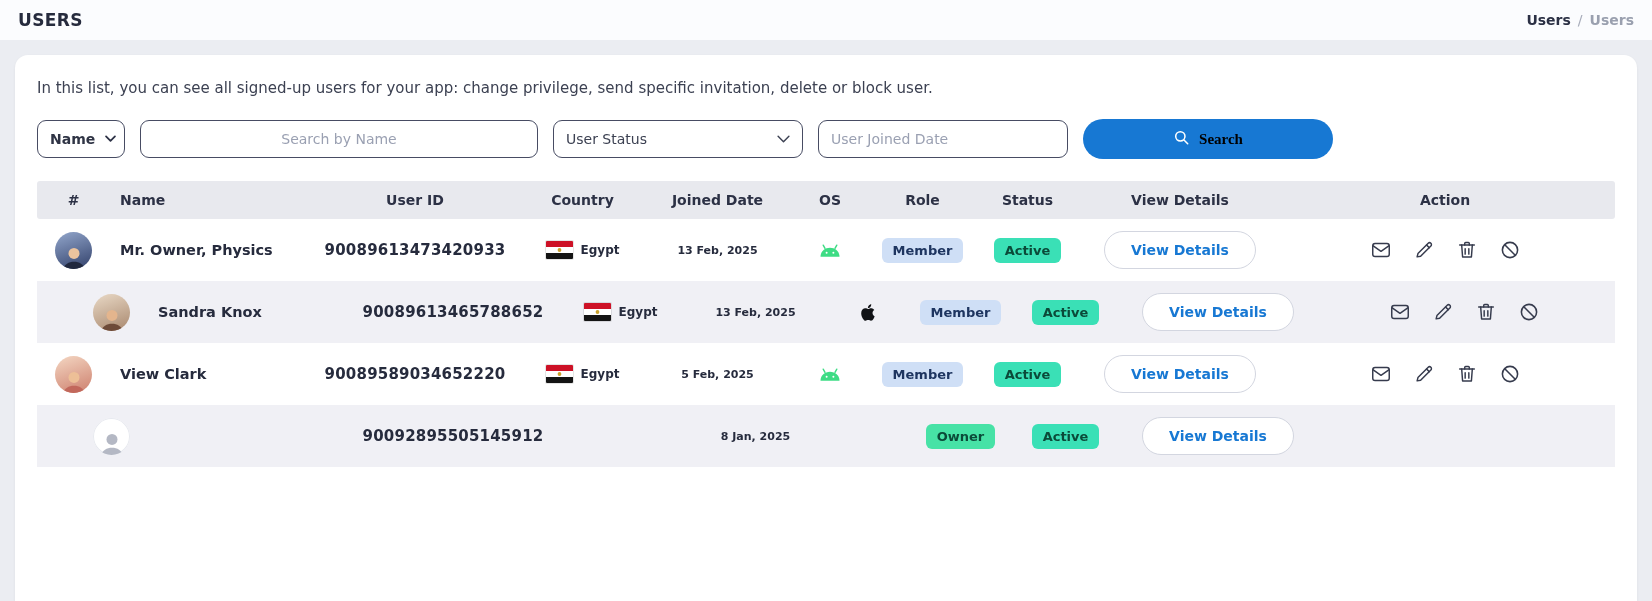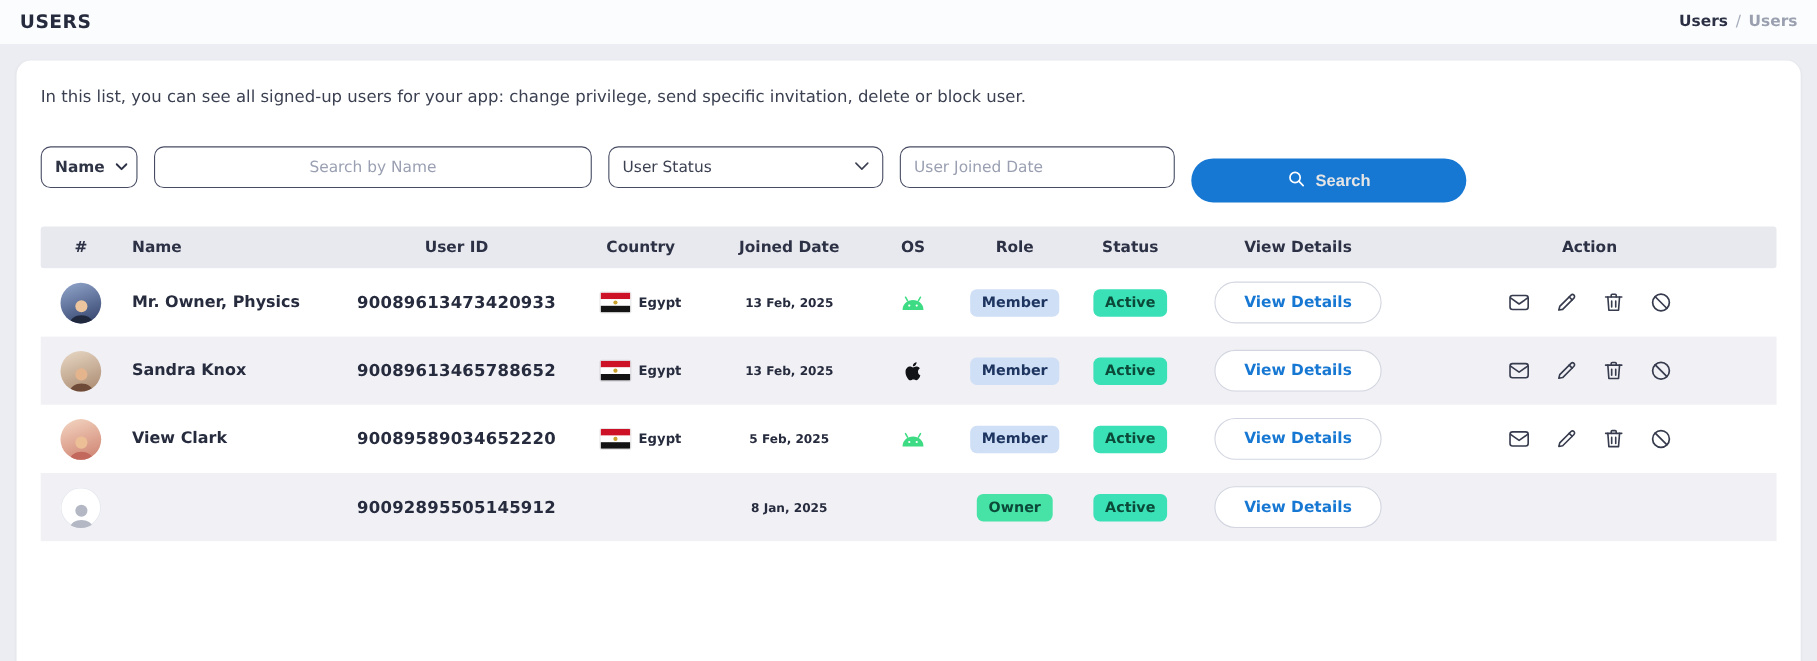--- a/index.html
+++ b/index.html
@@ -29,32 +29,32 @@
              padding:0 12px; font-size:14px; color:#2f3445; background:#fff; font-family:inherit; }
   .select { justify-content:space-between; gap:10px; cursor:pointer; }
   .select-name { width:88px; font-weight:600; }
   .select-wide { width:250px; color:#3c4152; }
   .chev svg { display:block; }
   input.control { outline:none; }
   input.control::placeholder { color:#9aa0b2; }
   .search-name { flex:1 1 auto; max-width:398px; width:398px;text-align:center; }
   .date-input { width:250px; }
   .search-btn { width:250px; height:40px; border:none; border-radius:21px; background:var(--accent,#1778d3);
-                color:#e5e5e5; font-weight:700; font-size:15px; display:flex; align-items:center; justify-content:center;
-                gap:9px; cursor:pointer; font-family:Liberation Sans, sans-serif;margin-top:25px; }
+                color:#000000; font-weight:700; font-size:15px; display:flex; align-items:center; justify-content:center;
+                gap:9px; cursor:pointer; font-family:Liberation Serif, serif; }
 
   
   .t-head, .t-row { display:grid; grid-template-columns:73px 205px 200px 135px 135px 90px 95px 115px 190px 1fr;
                     align-items:center; }
   .t-head { height:38px; background:var(--header-row-bg,#e8e9ee); border-radius:3px;
             font-weight:700; font-size:14px; color:#2c3145; }
   .h-cell { text-align:center; }
   .h-cell.left { text-align:left; padding-left:10px; }
   .t-row { height:62px; background:#fff; color:#262b3d; }
-  .t-row.alt { background:var(--alt-row-bg,#f0f0f5); }
+  .t-row.alt { background:var(--alt-row-bg,#f0f0f5);padding-left:38px; }
   .cell { display:flex; justify-content:center; align-items:center; gap:8px; min-width:0; }
   .c-name { justify-content:flex-start; padding-left:10px; font-weight:700; font-size:14.5px; }
   .c-id { font-weight:700; font-size:15px; letter-spacing:.2px; }
   .c-date { font-weight:700; font-size:11px; }
   .country-label { font-weight:700; font-size:12px; color:#262b3d; }
   .flag svg { display:block; border-radius:1px; box-shadow:0 0 0 1px rgba(0,0,0,.10); }
   .hidden-cell > * { visibility:hidden; }
 
   
   .avatar { width:37px; height:37px; border-radius:50%; overflow:hidden; display:flex;

